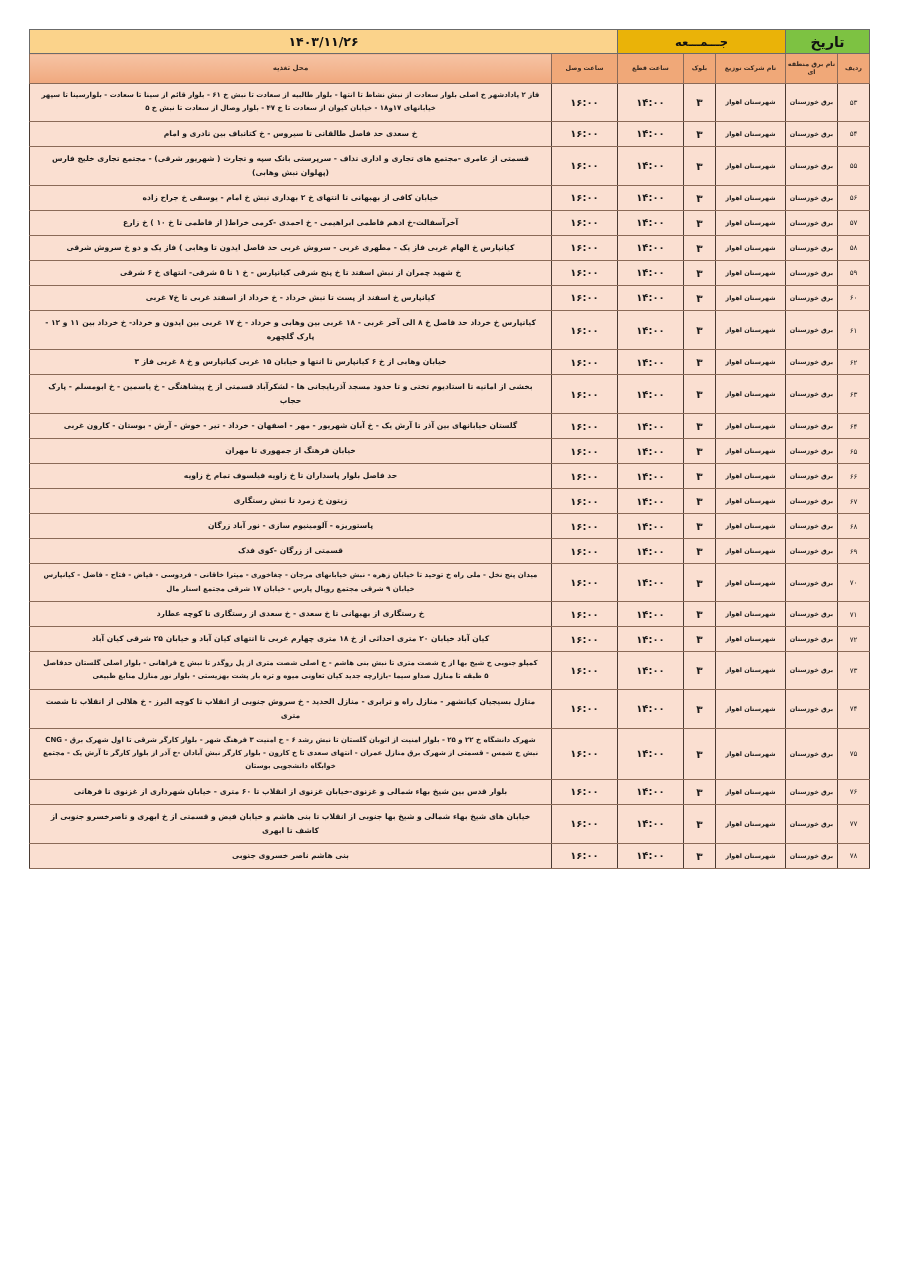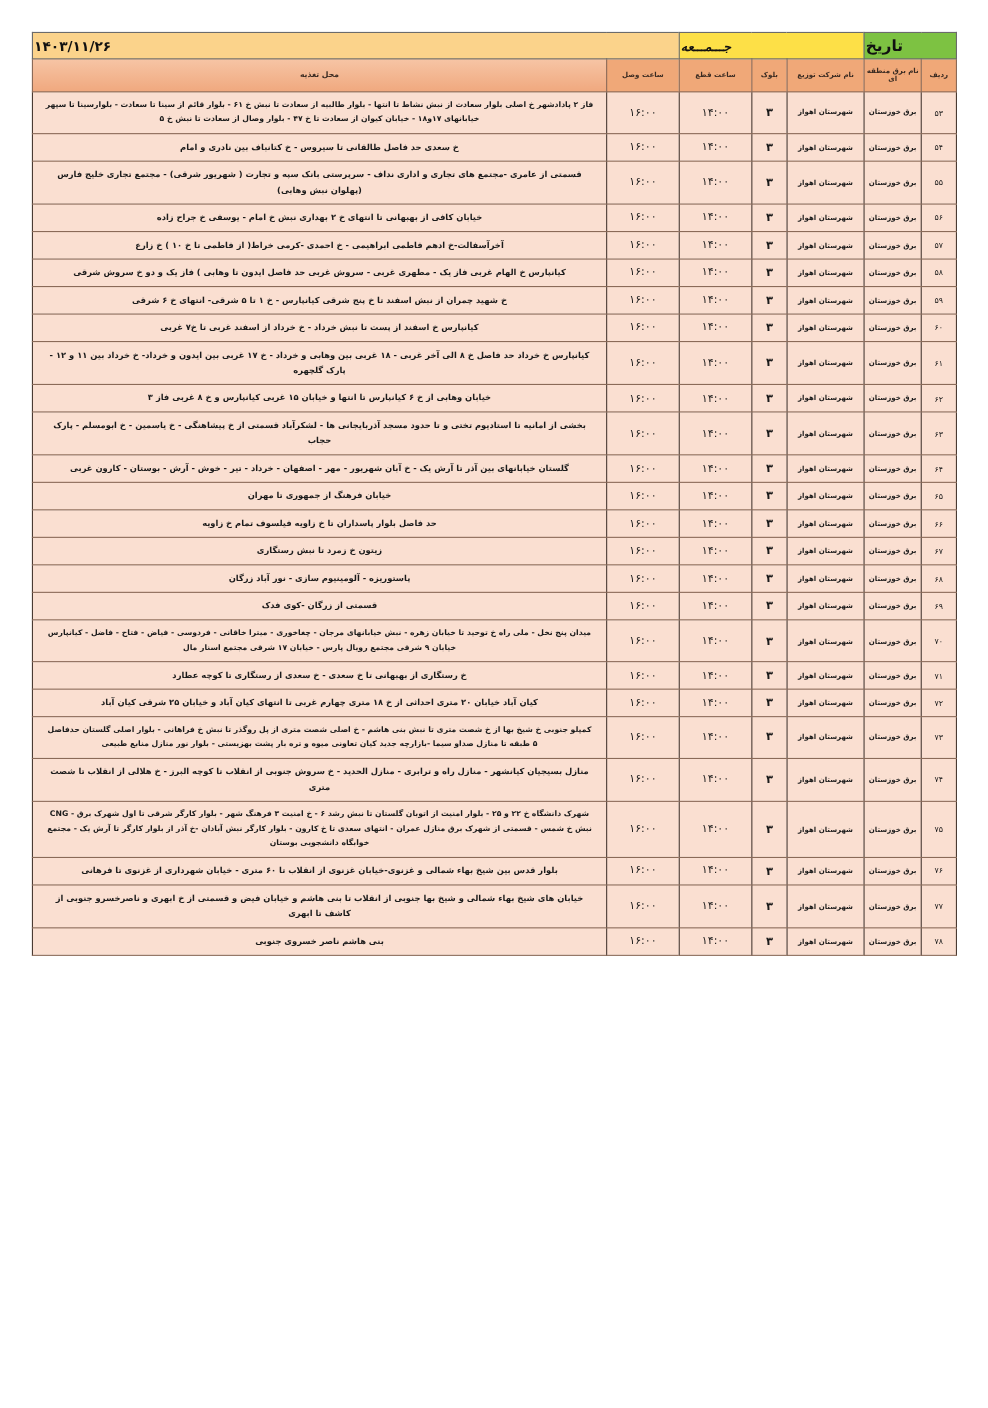--- a/index.html
+++ b/index.html
@@ -43,35 +43,34 @@
     font-weight: bold;
     color: #2b2b2b;
     letter-spacing: .1px;
     padding: 0 6px;
   }
 
   
   .date-band td {
     height: 24px;
     vertical-align: middle;
-    text-align: left;
+    text-align: center;
     border: 1px solid #6b6b6b;
     font-weight: bold;
   }
   td.dt-label {
     background: #7dc242;
     font-size: 14px;
     color: #111;
   }
   td.dt-day {
-    background: #fde047;
+    background: #eab308;
     font-size: 11.5px;
     color: #111;
     letter-spacing: 2.5px;
-    font-style: italic;
   }
   td.dt-value {
     background: #fbd38b;
     font-size: 12.5px;
     color: #111;
     letter-spacing: .4px;
   }
 
   
   .col-head td {
@@ -106,21 +105,21 @@
   }
   td.c-feed {
     font-size: 7.6px;
     line-height: 1.85;
     padding: 5px 10px;
     font-weight: bold;
   }
   td.c-feed.tiny { font-size: 7px; line-height: 1.9; }
   td.c-time {
     font-size: 10px;
-    font-weight: normal;
+    font-weight: bold;
     letter-spacing: .3px;
   }
   td.c-block {
     font-size: 10.5px;
     font-weight: bold;
   }
   td.c-dist, td.c-region {
     font-size: 6.4px;
     font-weight: bold;
     color: #2b2b2b;

